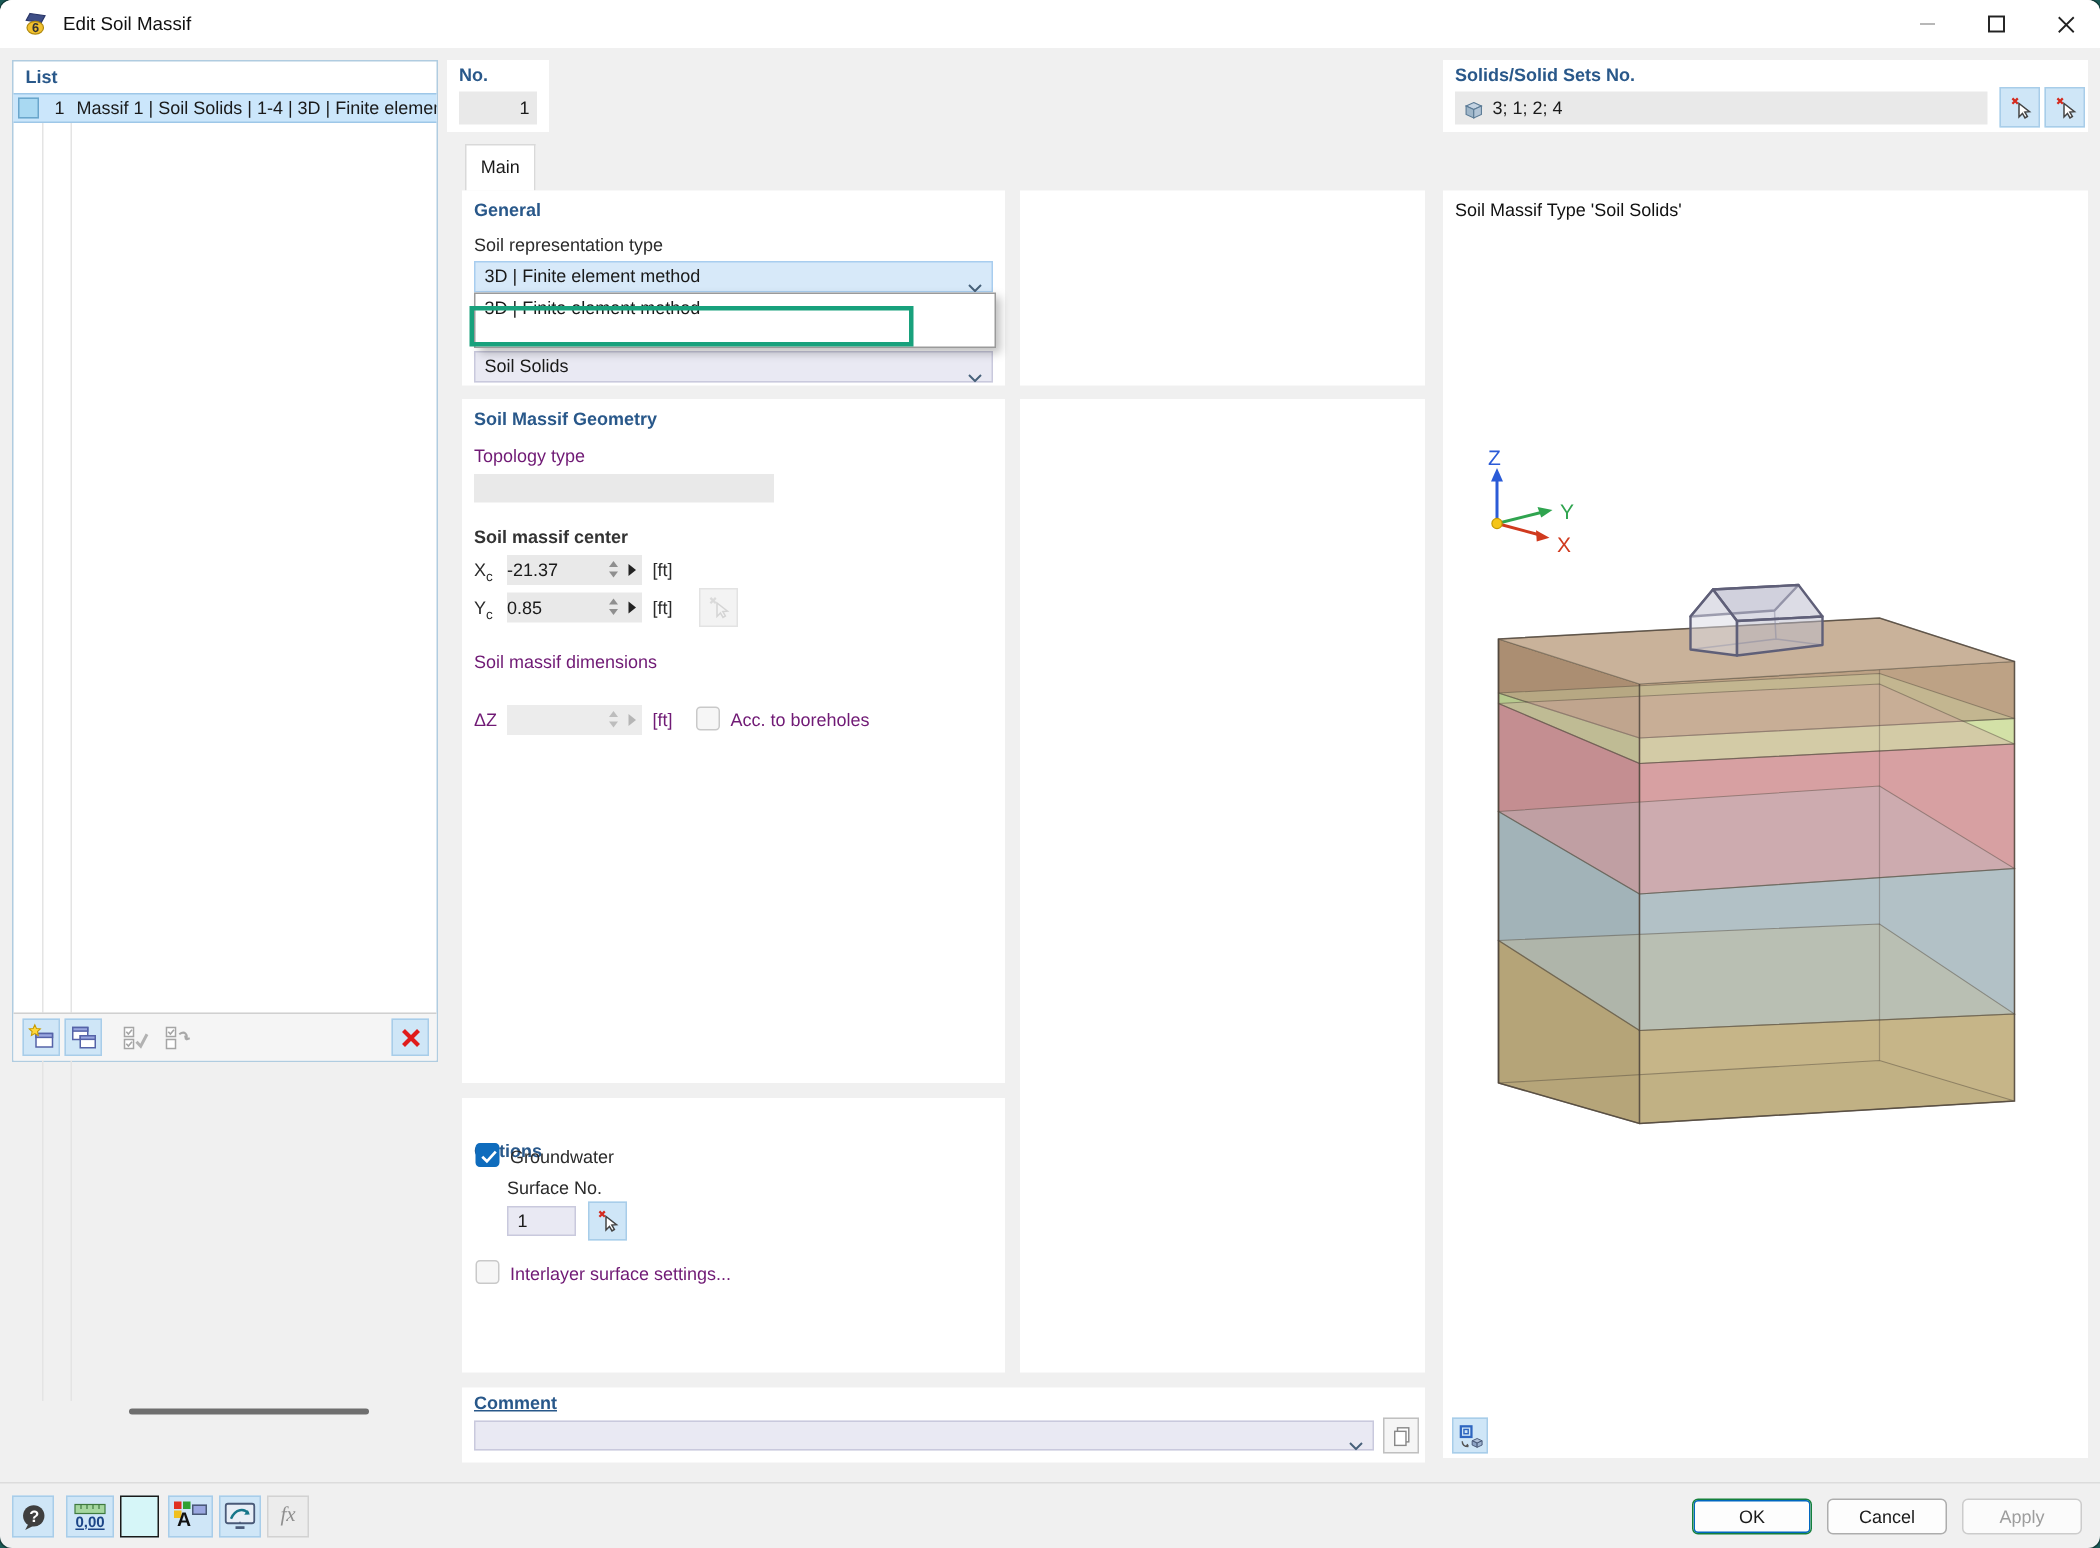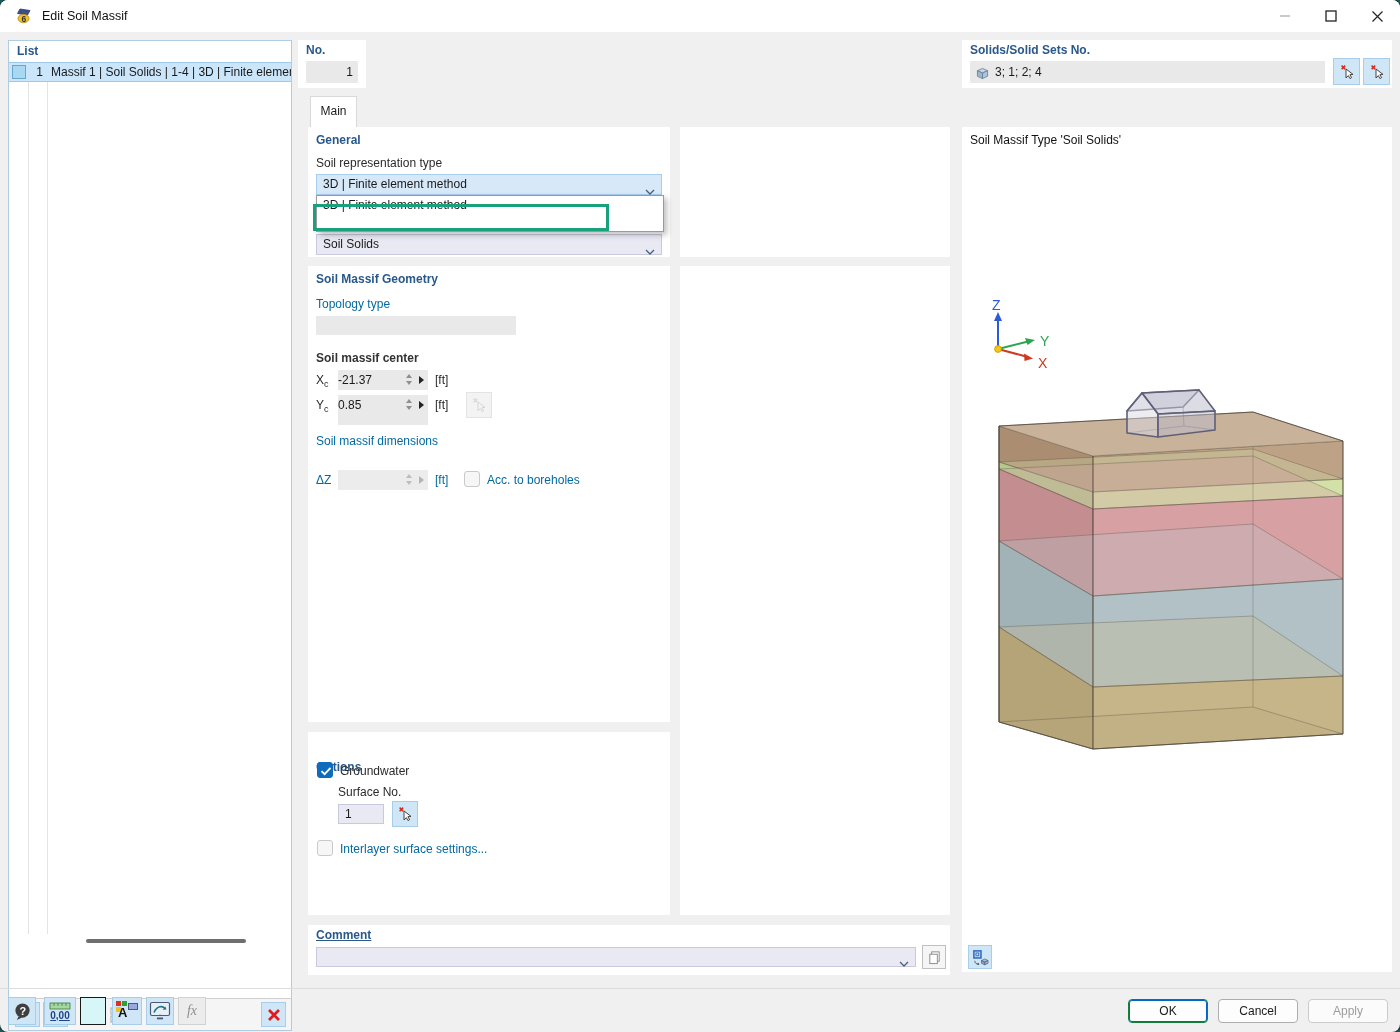--- a/index.html
+++ b/index.html
@@ -5,21 +5,21 @@
   html,body{margin:0;padding:0;}
   body{width:1400px;height:1032px;background:#1b5a56;font-family:"Liberation Sans",sans-serif;overflow:hidden;}
   .window{position:absolute;left:0;top:0;width:1400px;height:1032px;background:#f0f0f0;border-radius:8px;overflow:hidden;font-size:12px;color:#1a1a1a;box-shadow:0 0 0 1px rgba(0,0,0,.35);}
   .titlebar{position:absolute;left:0;top:0;right:0;height:32px;background:#ffffff;}
   .title-icon{position:absolute;left:15px;top:8px;width:18px;height:16px;}
   .title-text{position:absolute;left:42px;top:9px;font-size:12.5px;color:#111;}
   .winbtn{position:absolute;top:0;width:46px;height:32px;display:flex;align-items:center;justify-content:center;}
   .card{position:absolute;background:#fff;}
   .sec-header{position:absolute;font-weight:bold;color:#29588a;}
   .lbl{position:absolute;color:#2b2b2b;}
-  .lbl.dis{color:#0369a1;text-align:center;}
+  .lbl.dis{color:#701a75;text-align:center;}
   .ro-field{position:absolute;background:#e9e9e9;line-height:22px;}
   .lav-field{position:absolute;background:#e9e9f3;border:1px solid #c9c9dd;box-sizing:border-box;}
   .combo{position:absolute;box-sizing:border-box;padding-left:6px;}
   .chev{position:absolute;right:6px;top:7px;}
   .btn-blue{position:absolute;background:#cfe6f7;border:1px solid #a8cde9;box-sizing:border-box;display:flex;align-items:center;justify-content:center;}
   .btn-gray{position:absolute;background:#ececec;border:1px solid #d2d2d2;box-sizing:border-box;display:flex;align-items:center;justify-content:center;}
   .checkbox{position:absolute;width:16px;height:16px;border-radius:3px;box-sizing:border-box;}
   .checkbox.on{background:#0f6cbd;border:1px solid #0f6cbd;}
   .checkbox.off{background:#fbfbfb;border:1px solid #b9b9b9;}
   .checkbox.off.dis{border-color:#c9c9c9;background:#f6f6f6;}
@@ -62,21 +62,21 @@
           <rect x="1" y="1" width="10" height="10" fill="none" stroke="#222" stroke-width="1.3"></rect>
         </svg>
     </div>
     <div class="winbtn" style="left:1354px;">
       <svg width="13" height="13">
           <path d="M1.5 1.5 L11.5 11.5 M11.5 1.5 L1.5 11.5" stroke="#222" stroke-width="1.2"></path>
         </svg>
     </div>
   </div>
 
-  <div class="card" style="left:8px;top:40px;width:284px;height:991px;border:1px solid #b0cce0;box-sizing:border-box;">
+  <div class="card" style="left:8px;top:40px;width:284px;height:668px;border:1px solid #b0cce0;box-sizing:border-box;">
     <div class="sec-header" style="left:8px;top:3px;">List</div>
     <div style="position:absolute;left:0px;top:21px;right:0;height:20px;background:#cbe6fb;border-top:1px solid #9ec7e8;border-bottom:1px solid #9ec7e8;box-sizing:border-box;">
       <span style="position:absolute;left:3px;top:2px;width:14px;height:14px;background:#a9d9f2;border:1px solid #6aa6cc;box-sizing:border-box;"></span>
       <span style="position:absolute;left:20px;top:0;width:14px;text-align:right;line-height:18px;">1</span>
       <span style="position:absolute;left:42px;top:0;line-height:18px;white-space:nowrap;overflow:hidden;right:0;">Massif 1 | Soil Solids | 1-4 | 3D | Finite element m</span>
     </div>
     <div class="colline" style="left:38px;top:41px;height:852px;"></div>
     <div class="colline" style="left:19px;top:41px;height:852px;"></div>
     <div style="position:absolute;left:77px;top:898px;width:160px;height:4px;background:#6e6e6e;border-radius:2px;"></div>
     <div style="position:absolute;left:0;bottom:0;right:0;height:31px;background:#f5f5f5;border-top:1px solid #d0d0d0;">
@@ -196,21 +196,21 @@
           <i class="up"></i>
           <i class="dn"></i>
         </span>
       <span class="ptr"></span>
     </div>
     <div class="lbl" style="left:127px;top:107px;">[ft]</div>
 
     <div class="lbl" style="left:8px;top:132px;">
       <span>Y</span><sub style="font-size:9px;">c</sub>
     </div>
-    <div class="ro-field" style="left:30px;top:129px;width:90px;height:30px;">
+    <div class="ro-field" style="left:30px;top:129px;width:90px;height:20px;">
       <span class="num-val">0.85</span>
       <span class="spin">
           <i class="up"></i>
           <i class="dn"></i>
         </span>
       <span class="ptr"></span>
     </div>
     <div class="lbl" style="left:127px;top:132px;">[ft]</div>
     <div class="btn-gray" style="left:158px;top:126px;width:26px;height:26px;opacity:.6;">
       <svg width="16" height="16" viewBox="0 0 16 16" style="opacity:.5;">

